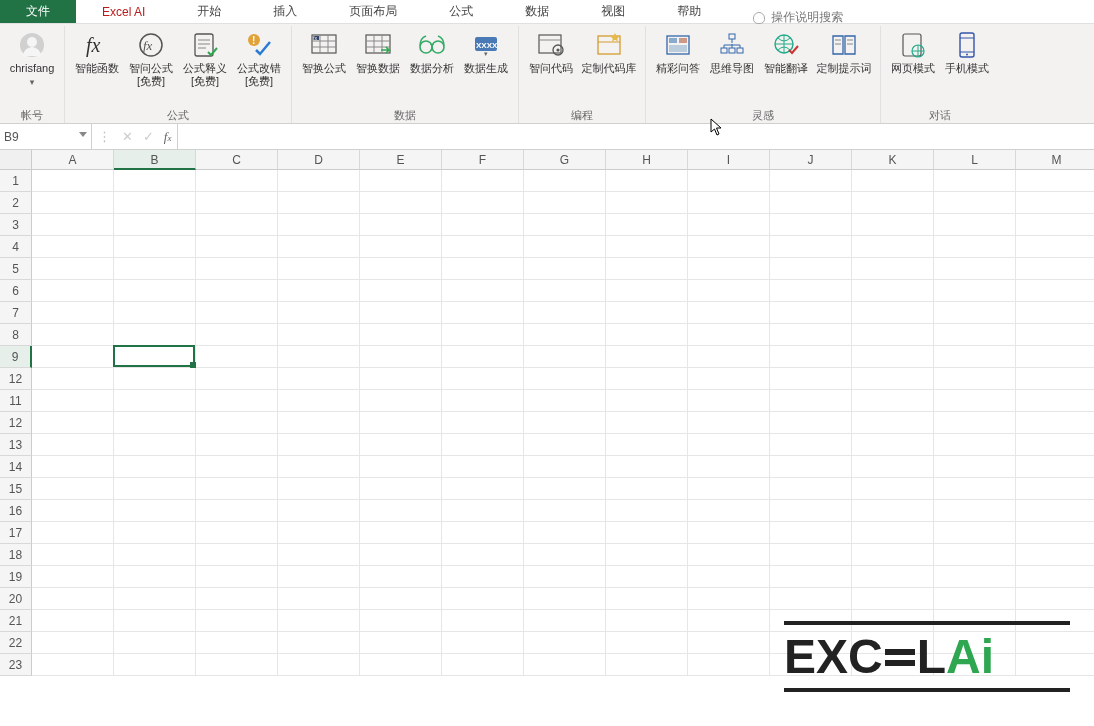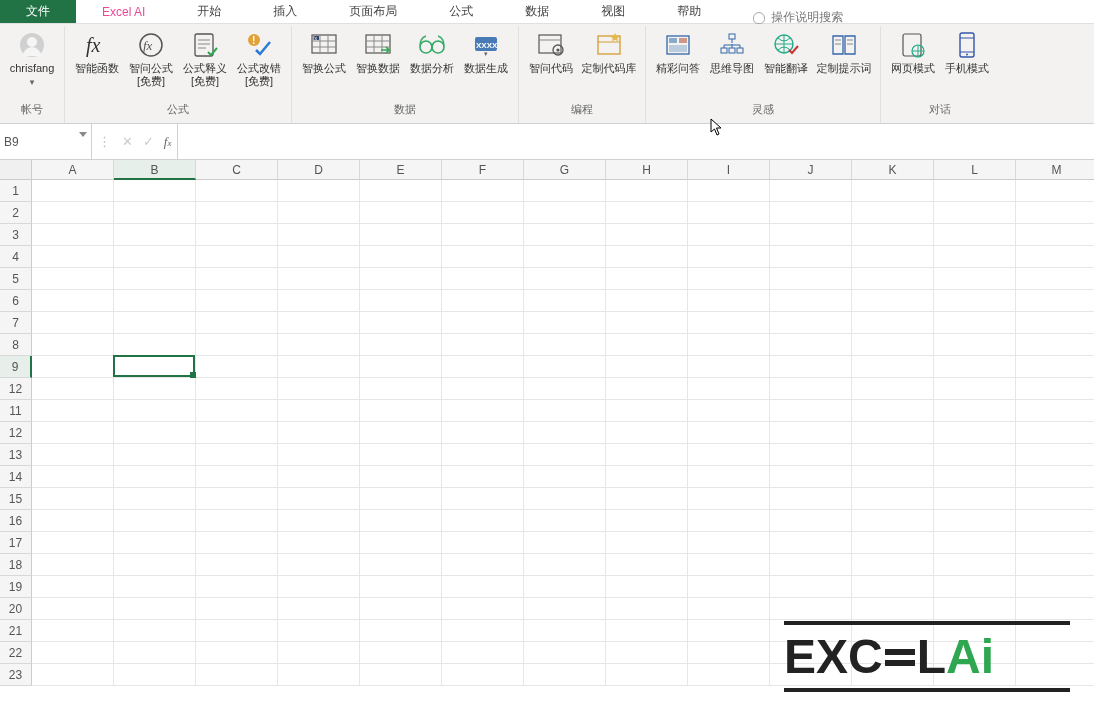--- a/index.html
+++ b/index.html
@@ -29,21 +29,21 @@
     font-size: 12px;
     color: #444;
     cursor: pointer;
     position: relative;
   }
   .menu-item.file {
     background: #217346;
     color: #fff;
   }
   .menu-item.active {
-    color: #ec4899;
+    color: #b91c1c;
     font-weight: 500;
   }
   .menu-item .tell-me {
     display: flex;
     align-items: center;
     gap: 6px;
     color: #777;
     margin-top: 12px;
   }
   .bulb {
@@ -95,21 +95,21 @@
     width: 34px;
     height: 30px;
     display: flex;
     align-items: center;
     justify-content: center;
   }
   .rbtn .label { min-height: 26px; }
   .group-label {
     font-size: 11px;
     color: #666;
-    padding-bottom: 6px;
+    padding-bottom: 0;
   }
 
   
   .acct-icon {
     width: 40px;
     height: 30px;
     display: flex;
     align-items: center;
     justify-content: center;
   }
@@ -125,21 +125,21 @@
   }
   .acct-avatar::after {
     content:""; position:absolute; left:3px; top:14px;
     width:18px;height:9px;border-radius:9px 9px 0 0;background:#f5f5f5;
   }
 
   
   .fb-row {
     display: flex;
     align-items: stretch;
-    height: 36px;
+    height: 26px;
     border-bottom: 1px solid #d0d0d0;
     background:#fff;
   }
   .name-box {
     width: 92px;
     border-right: 1px solid #d0d0d0;
     display: flex;
     align-items: center;
     padding: 0 4px;
     font-size: 12px;

